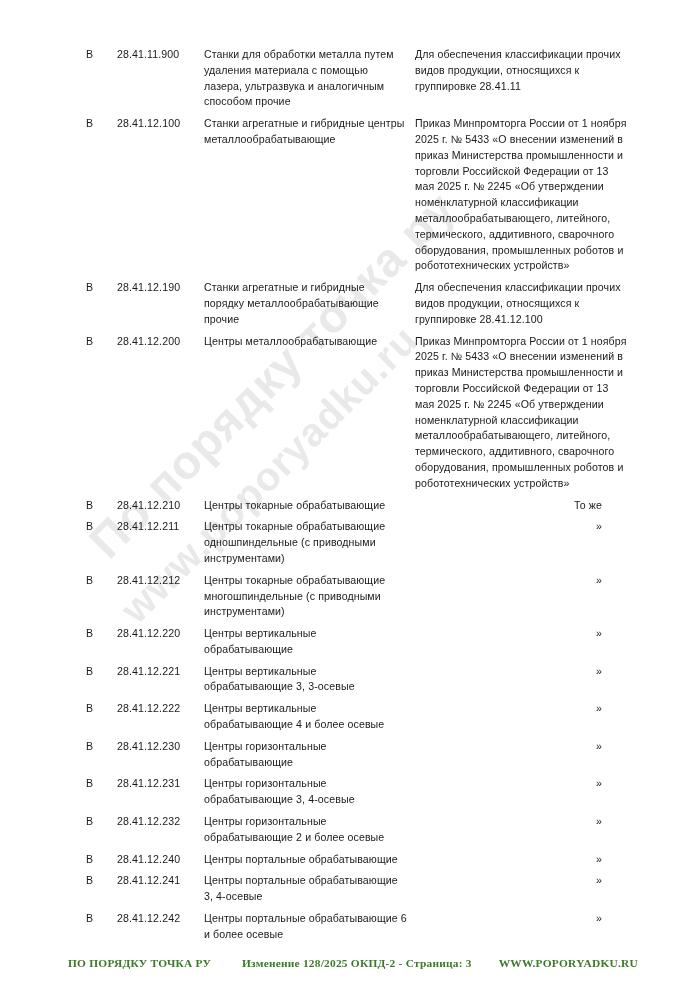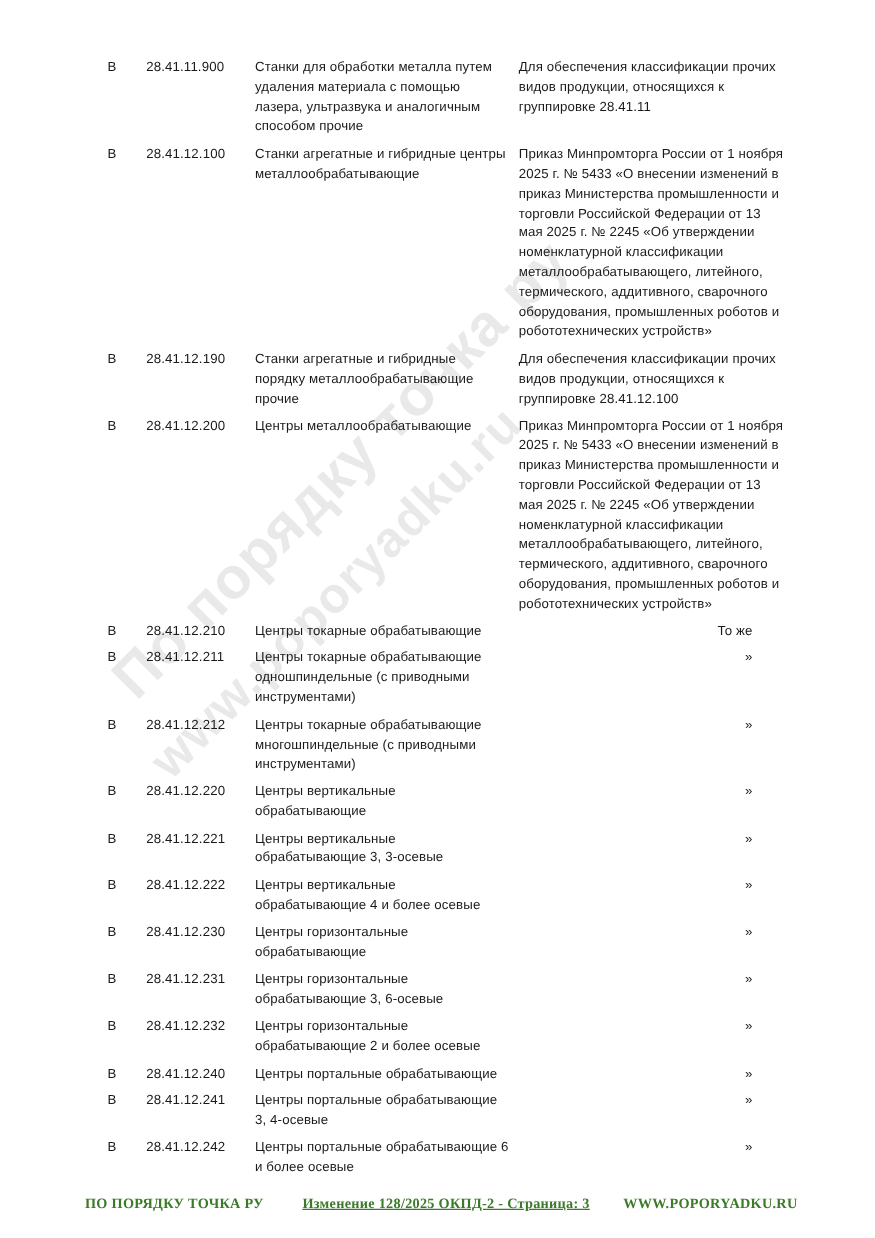--- a/index.html
+++ b/index.html
@@ -94,21 +94,21 @@
     font-weight: 700;
     font-size: 11.4px;
     color: #3a7a28;
     display: flex;
     justify-content: space-between;
     box-sizing: border-box;
     padding: 0 62px 0 68px;
     letter-spacing: 0.02em;
   }
   #footer span { white-space: nowrap; }
-  .f-mid { margin-left: 10px; margin-right: 6px; text-decoration: underline; }
+  .f-mid { margin-left: 10px; margin-right: 6px; }
 </style>
 </head>
 <body>
 
 <div id="watermark-layer">
   <div class="wm-text wm-a">По порядку точка ру</div>
   <div class="wm-text wm-b">www.poporyadku.ru</div>
 </div>
 
 <div id="page">
@@ -182,21 +182,21 @@
         </tr>
         <tr>
           <td class="flag">В</td>
           <td class="code">28.41.12.230</td>
           <td class="name">Центры горизонтальные обрабатывающие</td>
           <td class="note center">»</td>
         </tr>
         <tr>
           <td class="flag">В</td>
           <td class="code">28.41.12.231</td>
-          <td class="name">Центры горизонтальные обрабатывающие 3, 6-осевые</td>
+          <td class="name">Центры горизонтальные обрабатывающие 3, 4-осевые</td>
           <td class="note center">»</td>
         </tr>
         <tr>
           <td class="flag">В</td>
           <td class="code">28.41.12.232</td>
           <td class="name">Центры горизонтальные обрабатывающие 2 и более осевые</td>
           <td class="note center">»</td>
         </tr>
         <tr>
           <td class="flag">В</td>

